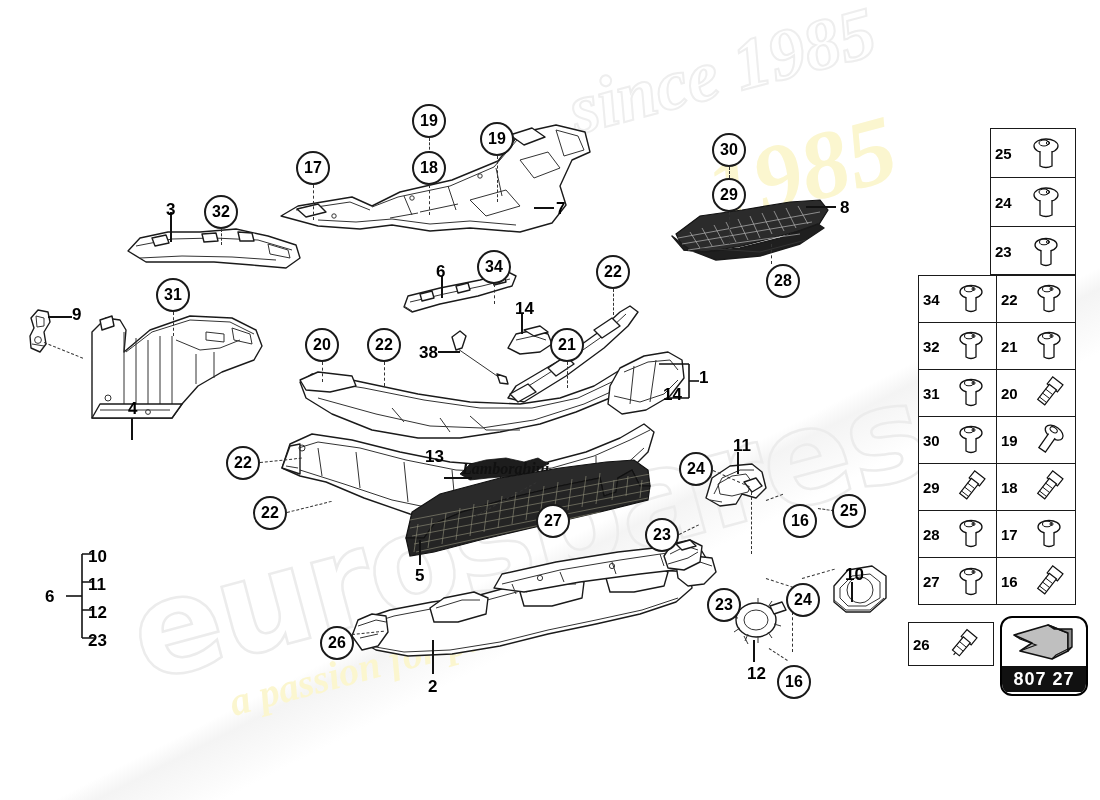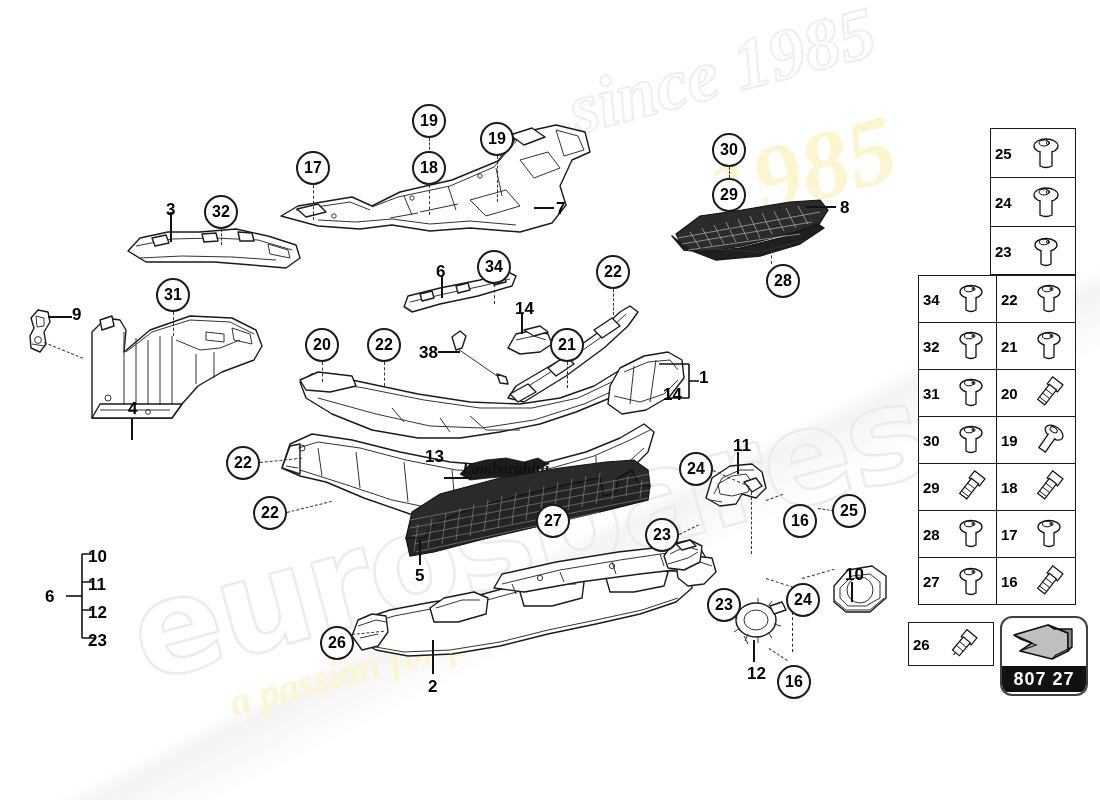--- a/index.html
+++ b/index.html
@@ -86,21 +86,21 @@
   .tico{flex:1;height:100%;display:flex;align-items:center;justify-content:center;}
   .tbl-1col .tcell{width:100%;height:49px;}
   .tbl-2col .tcell{width:50%;height:47px;}
 
   .tbl-26{left:908px;top:622px;width:86px;height:44px;}
   .tbl-26 .tcell{width:100%;height:100%;border:none;}
 
   
   .badge{
     position:absolute;left:1000px;top:616px;width:84px;height:76px;
-    border:2px solid #404040;border-radius:12px;background:#fff;overflow:hidden;z-index:45;
+    border:2px solid #000000;border-radius:12px;background:#fff;overflow:hidden;z-index:45;
   }
   .badge-ico{height:48px;display:flex;align-items:center;justify-content:center;}
   .badge-num{
     height:26px;background:#111;color:#fff;font-size:18px;font-weight:700;
     display:flex;align-items:center;justify-content:center;letter-spacing:1px;
   }
 
   
   .brk{position:absolute;z-index:30;}
 

